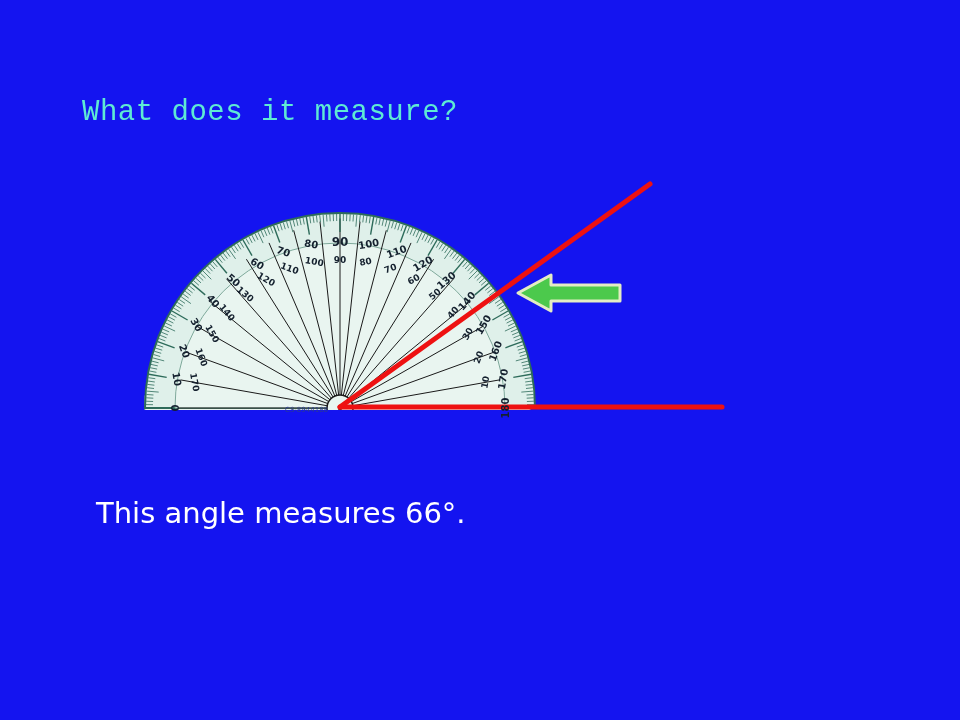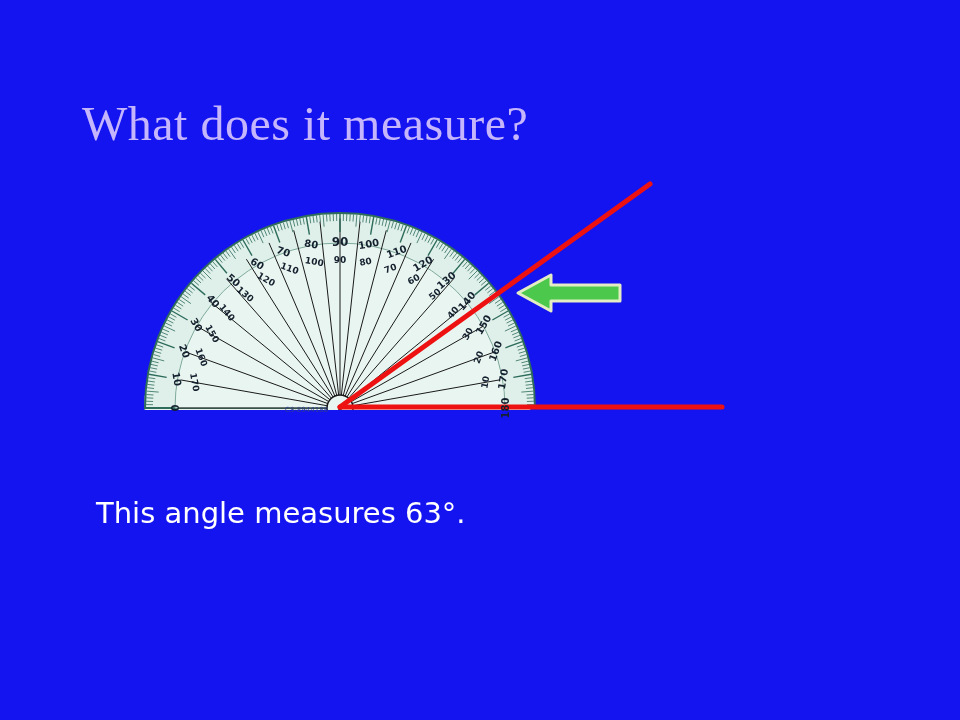--- a/index.html
+++ b/index.html
@@ -18,23 +18,23 @@
     position: absolute;
     left: 0; top: 0;
     width: 960px;
     height: 720px;
     background: #1414f0;
   }
   .title {
     position: absolute;
     left: 82px;
     top: 96px;
-    font-size: 48px;
-    color: #c4b5fd;
-    font-family: Liberation Serif, serif;
+    font-size: 29px;
+    color: #5eead4;
+    font-family: Liberation Mono, monospace;
     letter-spacing: 0.5px;
     white-space: nowrap;
   }
   .caption {
     position: absolute;
     left: 96px;
     top: 496px;
     font-size: 29px;
     color: #ffffff;
     font-family: "DejaVu Sans", sans-serif;
@@ -331,15 +331,15 @@
           <text x="414.0" y="279.8" text-anchor="middle" dominant-baseline="middle" font-size="9" font-weight="bold" fill="#14202e" transform="rotate(-30 414.0 279.8)">60</text>
           <text x="435.1" y="294.6" text-anchor="middle" dominant-baseline="middle" font-size="9" font-weight="bold" fill="#14202e" transform="rotate(-40 435.1 294.6)">50</text>
           <text x="453.4" y="312.9" text-anchor="middle" dominant-baseline="middle" font-size="9" font-weight="bold" fill="#14202e" transform="rotate(-50 453.4 312.9)">40</text>
           <text x="468.2" y="334.0" text-anchor="middle" dominant-baseline="middle" font-size="9" font-weight="bold" fill="#14202e" transform="rotate(-60 468.2 334.0)">30</text>
           <text x="479.1" y="357.4" text-anchor="middle" dominant-baseline="middle" font-size="9" font-weight="bold" fill="#14202e" transform="rotate(-70 479.1 357.4)">20</text>
           <text x="485.8" y="382.3" text-anchor="middle" dominant-baseline="middle" font-size="9" font-weight="bold" fill="#14202e" transform="rotate(-80 485.8 382.3)">10</text>
         </g>
     </svg>
   </div>
 
-  <div class="caption">This angle measures 63°.</div>
+  <div class="caption">This angle measures 66°.</div>
 
 </div>
 
 </body></html>

